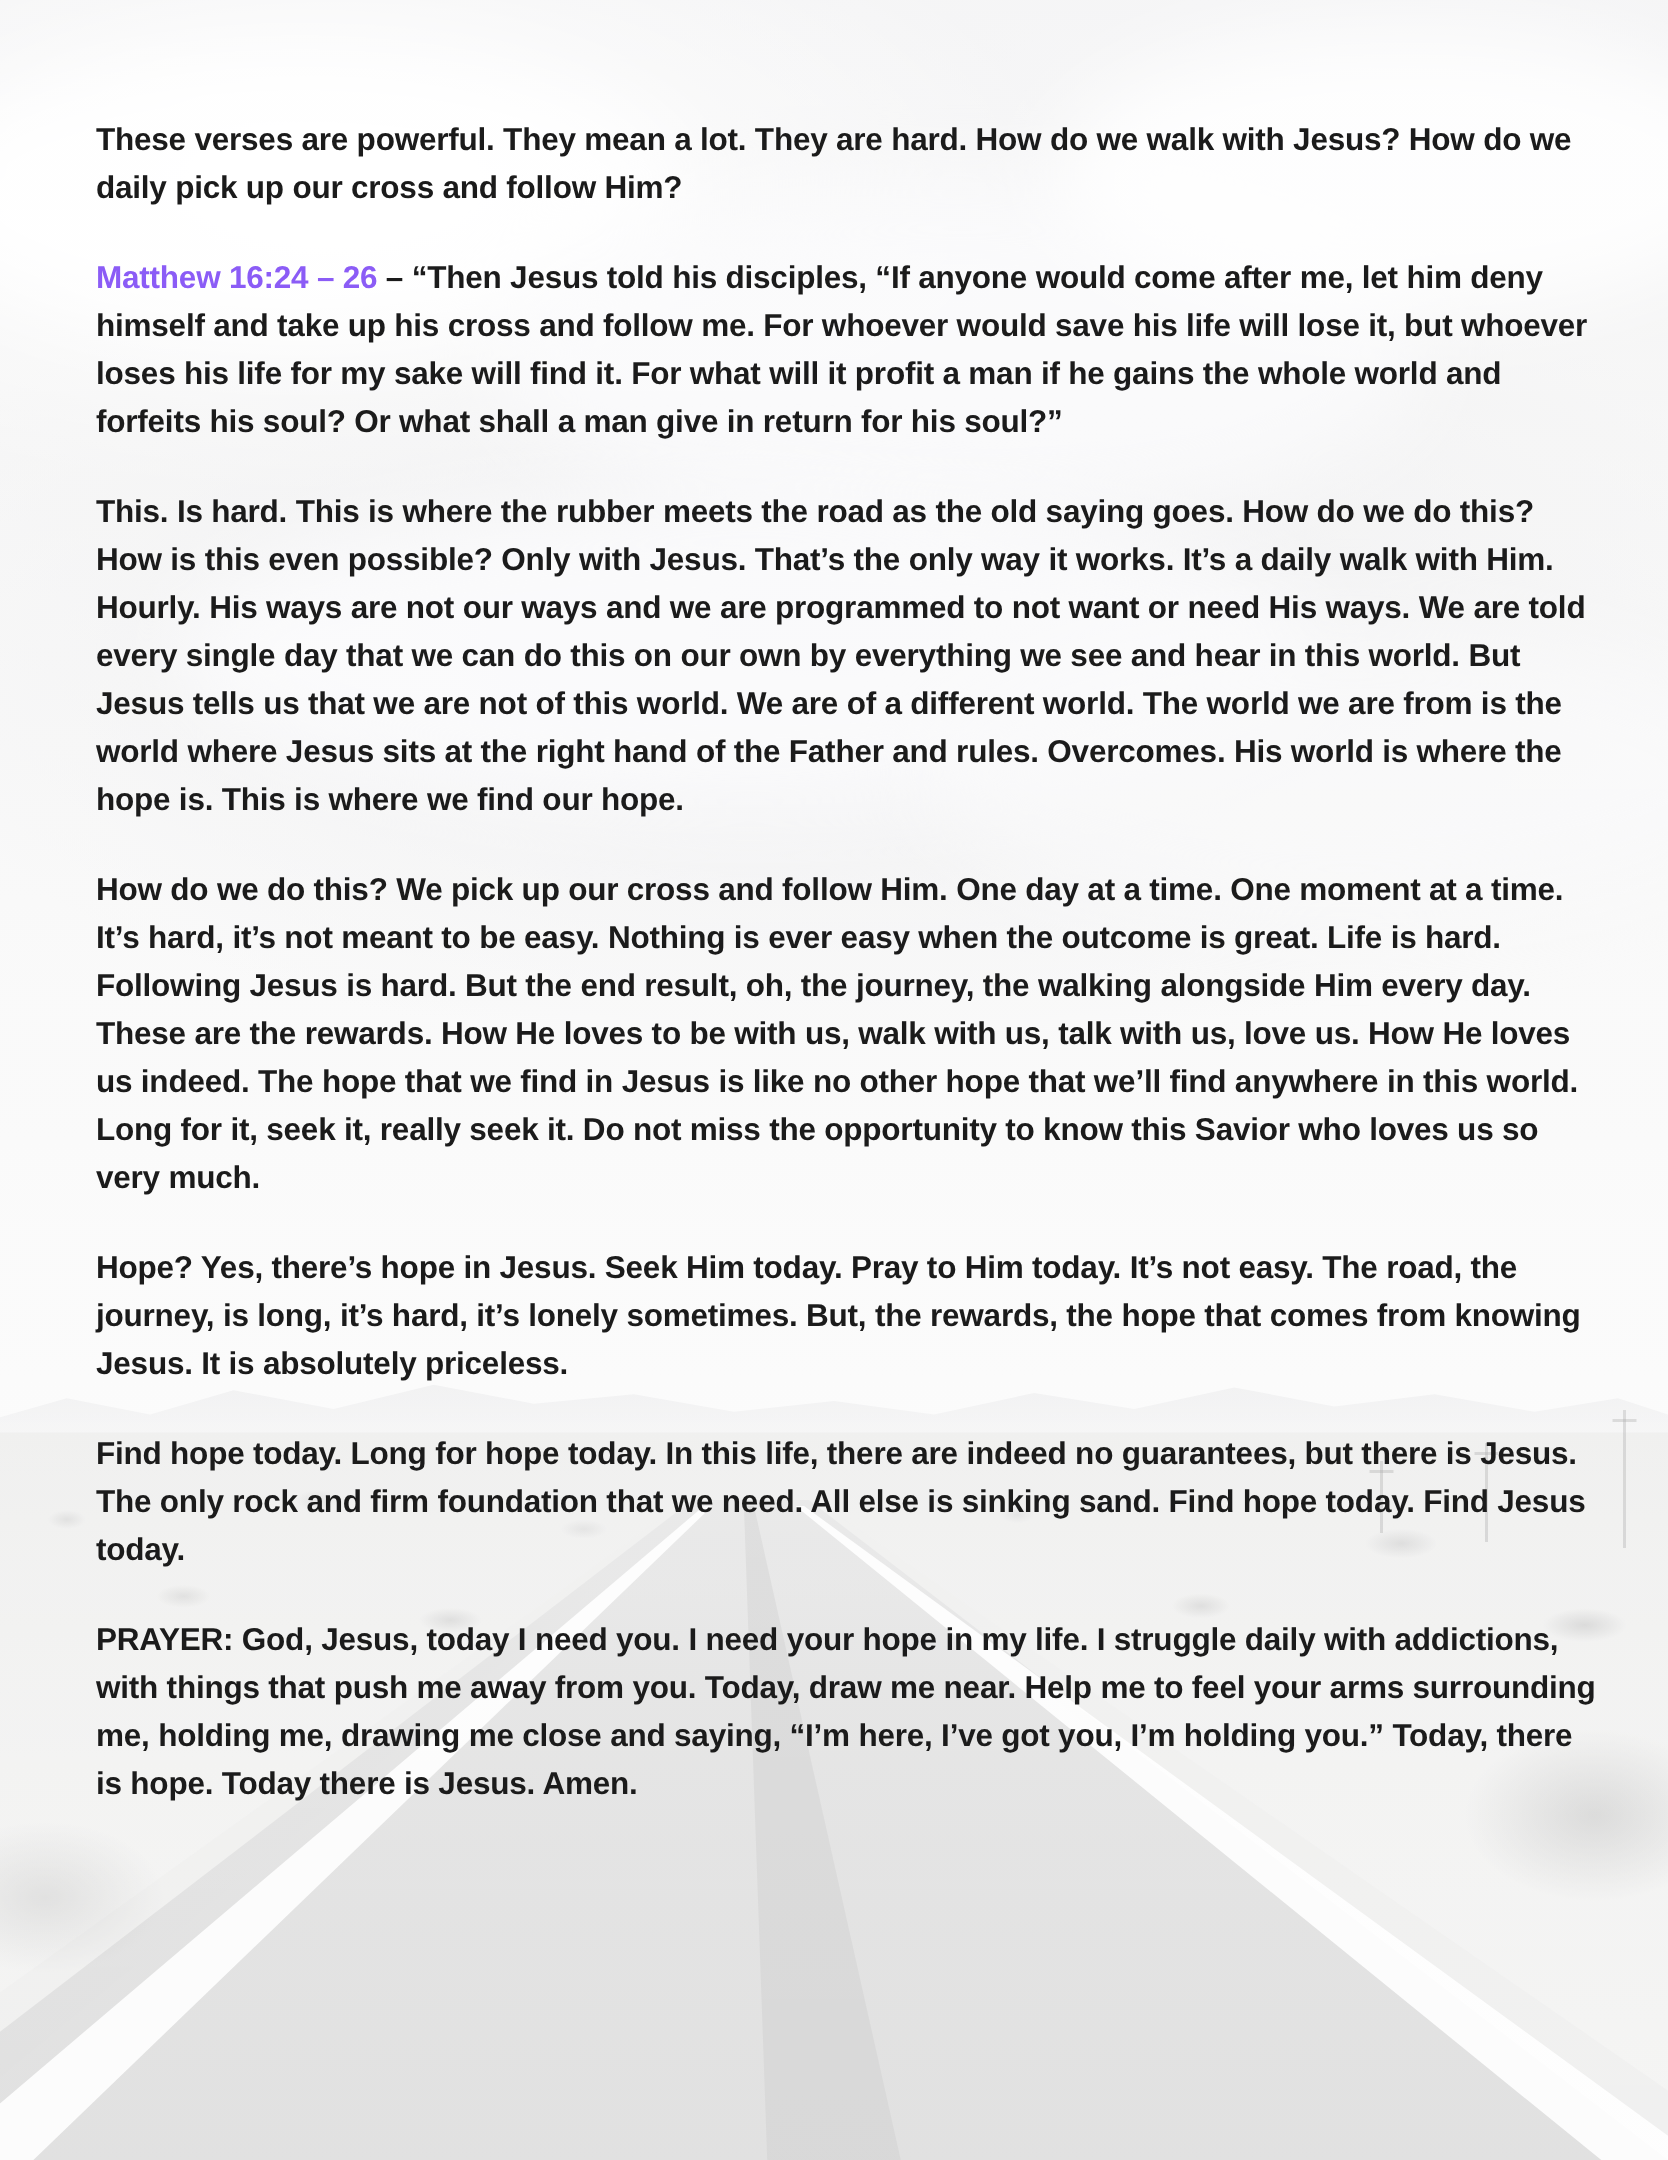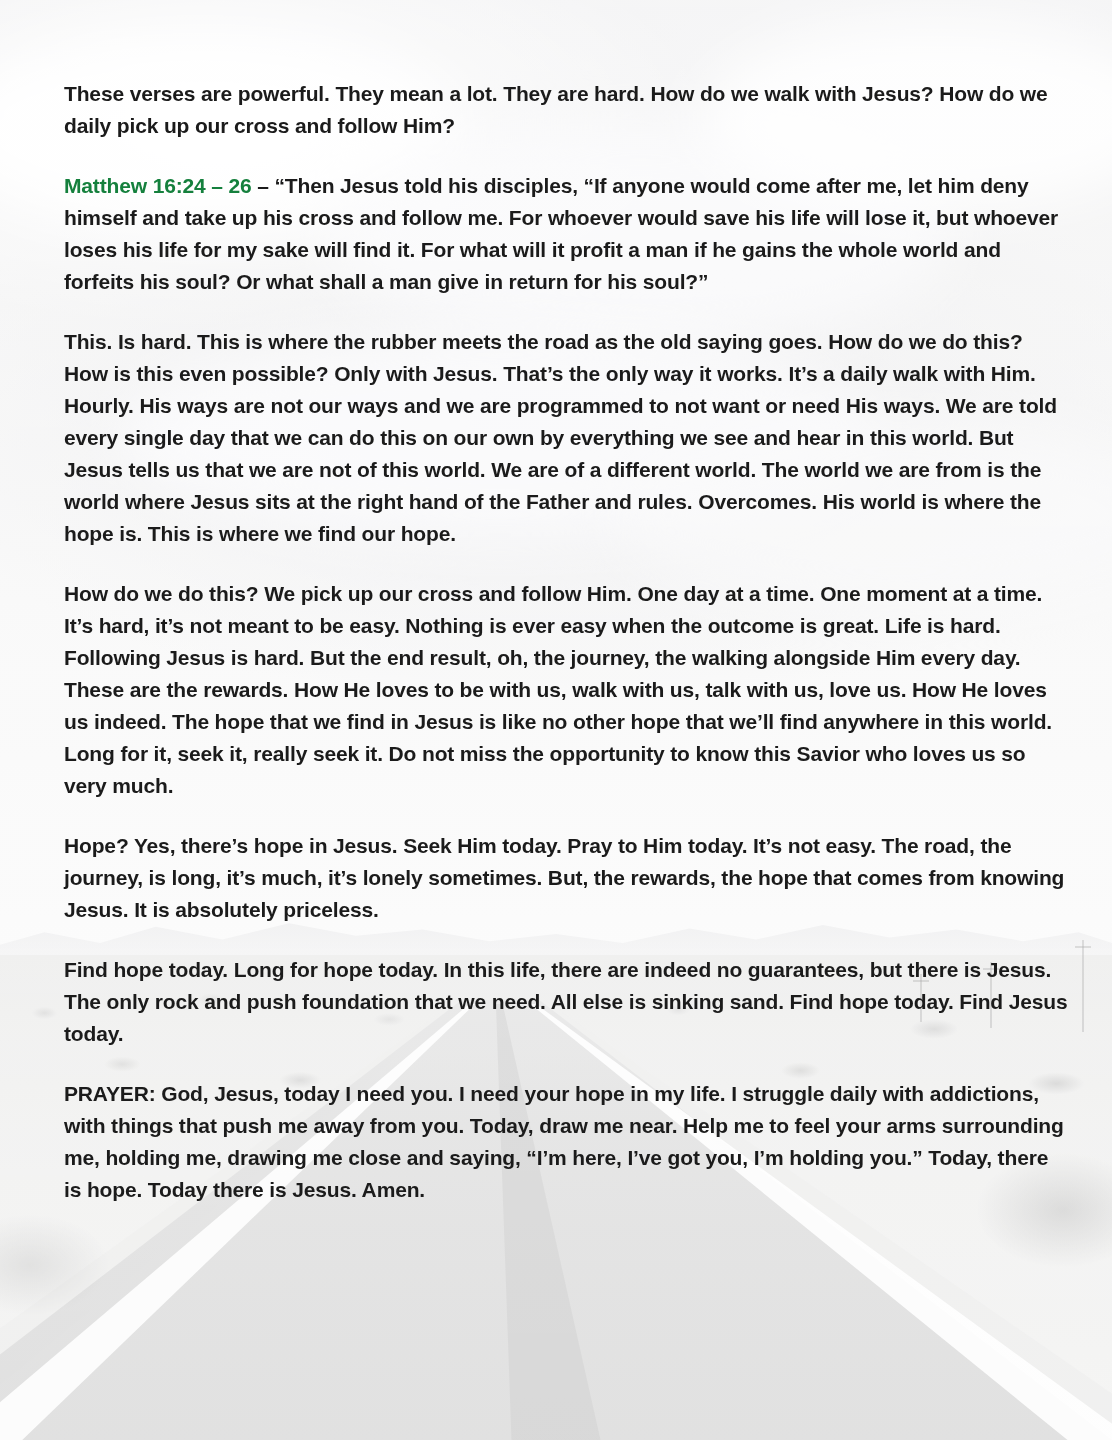--- a/index.html
+++ b/index.html
@@ -180,21 +180,21 @@
     margin: 0 0 28px 0;
     font-size: 21px;
     line-height: 1.525;
     font-weight: bold;
     color: #1b1b1b;
     letter-spacing: -0.15px;
     text-rendering: optimizeLegibility;
   }
   p.para:last-child { margin-bottom: 12px; }
   .ref {
-    color: #15803d;
+    color: #8b5cf6;
   }
   .scripture-body { color: #1b1b1b; }
 </style>
 </head>
 <body>
 
 <div class="page-bg">
   <div class="bg-sky"></div>
   <div class="bg-cloud c1"></div>
   <div class="bg-cloud c2"></div>
@@ -223,19 +223,19 @@
   <p class="para">These verses are powerful.  They mean a lot. They are hard.  How do we walk with Jesus?  How do we daily pick up our cross and follow Him?</p>
 
   <p class="para">
     <span class="ref">Matthew 16:24 – 26</span><span class="scripture-body"> – “Then Jesus told his disciples, “If anyone would come after me, let him deny himself and take up his cross and follow me.  For whoever would save his life will lose it, but whoever loses his life for my sake will find it. For what will it profit a man if he gains the whole world and forfeits his soul? Or what shall a man give in return for his soul?”</span>
   </p>
 
   <p class="para">This.  Is hard.  This is where the rubber meets the road as the old saying goes.  How do we do this?  How is this even possible?  Only with Jesus.  That’s the only way it works.  It’s a daily walk with Him.  Hourly.  His ways are not our ways and we are programmed to not want or need His ways.  We are told every single day that we can do this on our own by everything we see and hear in this world.  But Jesus tells us that we are not of this world.  We are of a different world.  The world we are from is the world where Jesus sits at the right hand of the Father and rules.  Overcomes.  His world is where the hope is.  This is where we find our hope.</p>
 
   <p class="para">How do we do this?  We pick up our cross and follow Him. One day at a time.  One moment at a time.  It’s hard, it’s not meant to be easy.  Nothing is ever easy when the outcome is great.  Life is hard.  Following Jesus is hard.  But the end result, oh, the journey, the walking alongside Him every day.  These are the rewards.  How He loves to be with us, walk with us, talk with us, love us.  How He loves us indeed.  The hope that we find in Jesus is like no other hope that we’ll find anywhere in this world.  Long for it, seek it, really seek it.  Do not miss the opportunity to know this Savior who loves us so very much.</p>
 
-  <p class="para">Hope?  Yes, there’s hope in Jesus.  Seek Him today.  Pray to Him today.  It’s not easy. The road, the journey, is long, it’s much, it’s lonely sometimes.  But, the rewards, the hope that comes from knowing Jesus.  It is absolutely priceless.</p>
-
-  <p class="para">Find hope today.  Long for hope today.  In this life, there are indeed no guarantees, but there is Jesus.  The only rock and push foundation that we need.  All else is sinking sand.  Find hope today.  Find Jesus today.</p>
+  <p class="para">Hope?  Yes, there’s hope in Jesus.  Seek Him today.  Pray to Him today.  It’s not easy. The road, the journey, is long, it’s hard, it’s lonely sometimes.  But, the rewards, the hope that comes from knowing Jesus.  It is absolutely priceless.</p>
+
+  <p class="para">Find hope today.  Long for hope today.  In this life, there are indeed no guarantees, but there is Jesus.  The only rock and firm foundation that we need.  All else is sinking sand.  Find hope today.  Find Jesus today.</p>
 
   <p class="para">PRAYER: God, Jesus, today I need you.  I need your hope in my life.  I struggle daily with addictions, with things that push me away from you.  Today, draw me near.  Help me to feel your arms surrounding me, holding me, drawing me close and saying, “I’m here, I’ve got you, I’m holding you.”  Today, there is hope.  Today there is Jesus.  Amen.</p>
 
 </div>
 
 </body></html>

